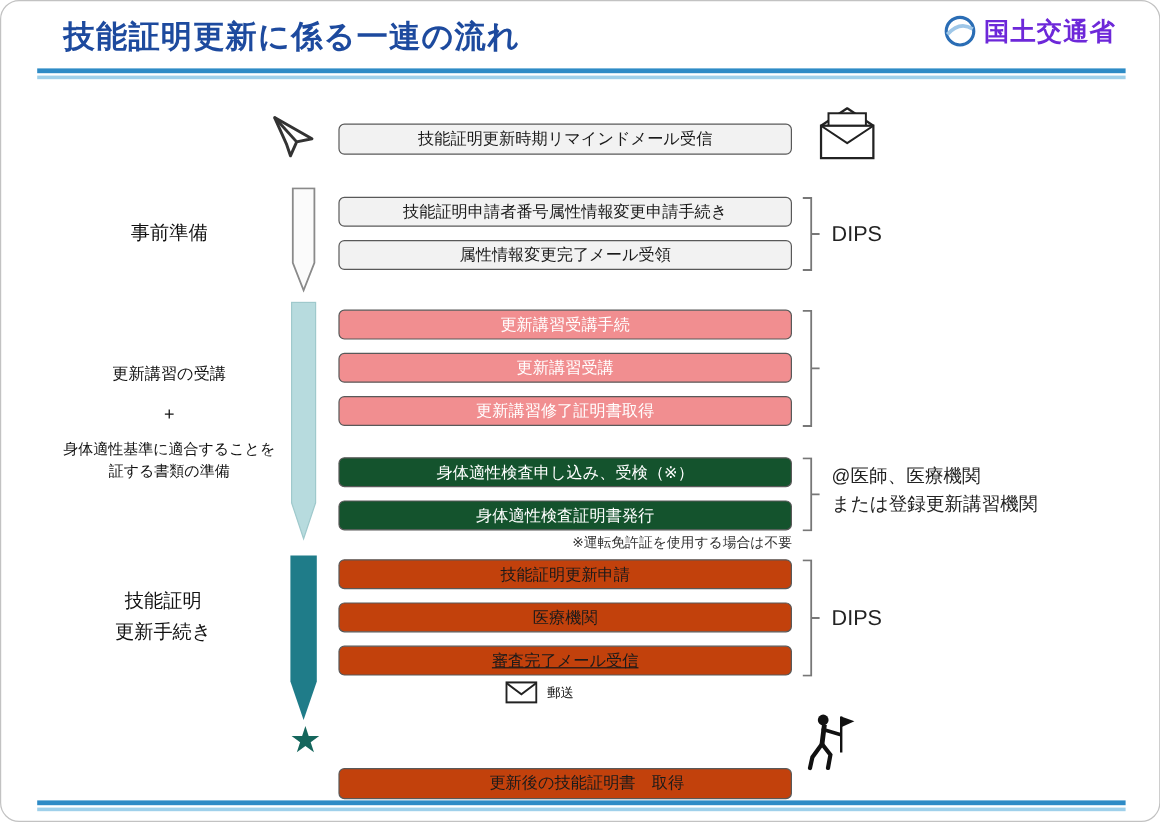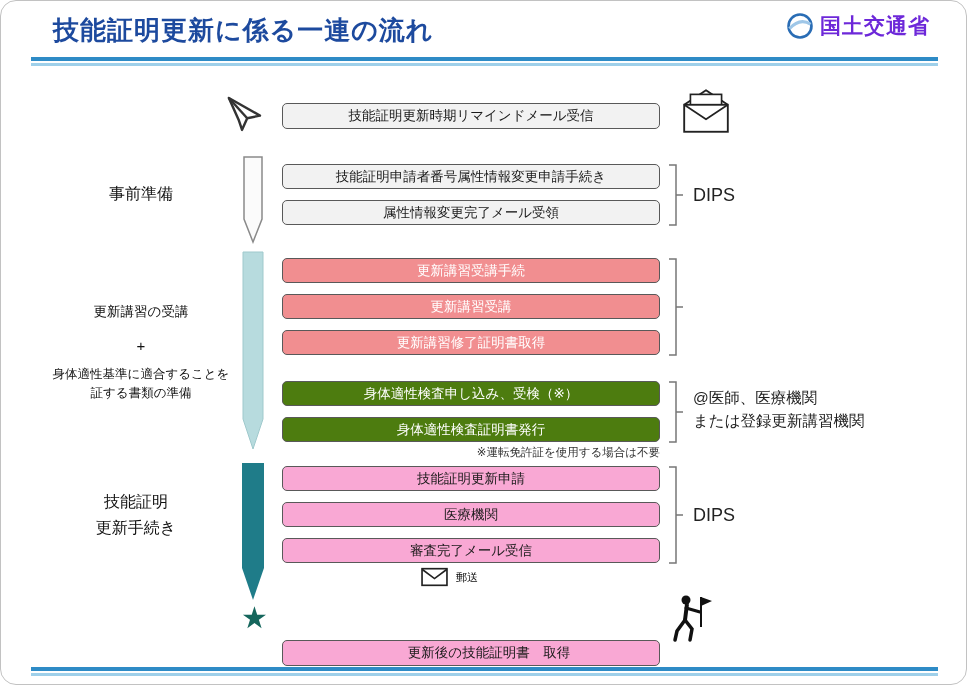--- a/index.html
+++ b/index.html
@@ -6,22 +6,22 @@
   .slide{position:relative;width:967px;height:685px;background:#fff;border:1px solid #c2c2c2;border-radius:16px;box-sizing:border-box;overflow:hidden;}
   .abs{position:absolute;}
   .title{font-size:26px;font-weight:700;color:#1d4a9e;letter-spacing:1px;}
   .agency{display:flex;align-items:center;gap:5px;}
   .agency-name{font-size:21px;font-weight:700;color:#6d28d9;letter-spacing:1px;}
   .rule{height:4px;background:#2e8bc6;}
   .rule-light{height:3px;background:#9fd0ea;margin-top:2px;}
   .box{position:absolute;left:281px;width:378px;height:25px;border:1.5px solid #595959;border-radius:5px;
        display:flex;align-items:center;justify-content:center;font-size:13.5px;color:#1a1a1a;box-sizing:border-box;background:#f2f2f2;}
   .box.pink{background:#f18e90;color:#fff;}
-  .box.green{background:#4d7c0f;color:#fff;}
-  .box.blue{background:#f9a8d4;color:#1a1a1a;}
+  .box.green{background:#14532d;color:#fff;}
+  .box.blue{background:#c2410c;color:#1a1a1a;}
   .side-label{color:#111;text-align:center;white-space:pre-line;}
   .bracket-label{color:#222;white-space:pre-line;}
   .note{font-size:11.5px;color:#333;text-align:right;}
   .star{font-size:30px;color:#15665c;line-height:1;}
   svg{display:block;}
 </style>
 </head>
 <body>
 
 <div class="slide">
@@ -108,21 +108,21 @@
 
   <div class="abs side-label" style="left:55px;top:488px;width:160px;font-size:16px;line-height:1.6;">技能証明
 更新手続き</div>
   <div class="abs" style="left:238px;top:461px;">
     <svg width="28" height="140" viewBox="0 0 28 140">
       <polygon points="3,1 25,1 25,106 14,138 3,106" fill="#1f7c89"></polygon>
     </svg>
   </div>
   <div class="box blue" style="top:465px;">技能証明更新申請</div>
   <div class="box blue" style="top:501px;">医療機関</div>
-  <div class="box blue" style="top:537px;">審査完了メール受信</div>
+  <div class="box blue" style="top:537px;text-decoration:underline;">審査完了メール受信</div>
   <div class="abs" style="left:666px;top:465px;">
     <svg width="18" height="98">
         <path d="M2 1 H9 V97 H2 M9 49 H16" fill="none" stroke="#777" stroke-width="1.5"></path>
       </svg>
   </div>
   <div class="abs bracket-label" style="left:692px;top:504px;font-size:18px;">DIPS</div>
 
   <div class="abs" style="left:420px;top:566px;">
     <svg viewBox="0 0 26 19" width="27" height="20">
       <rect x="1" y="1.5" width="24" height="16" fill="#fff" stroke="#222" stroke-width="1.6"></rect>

